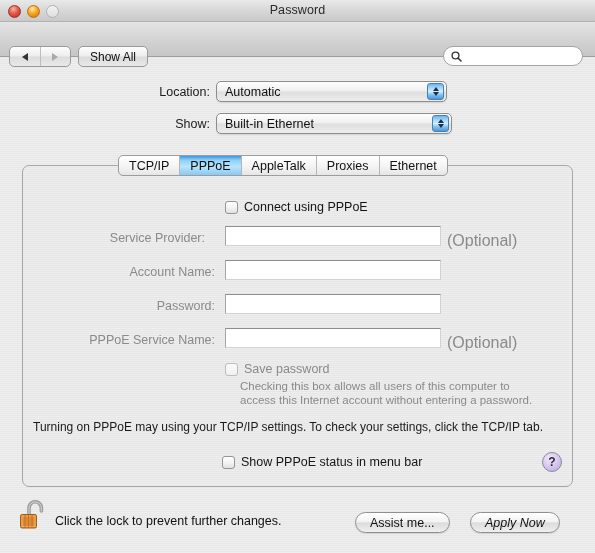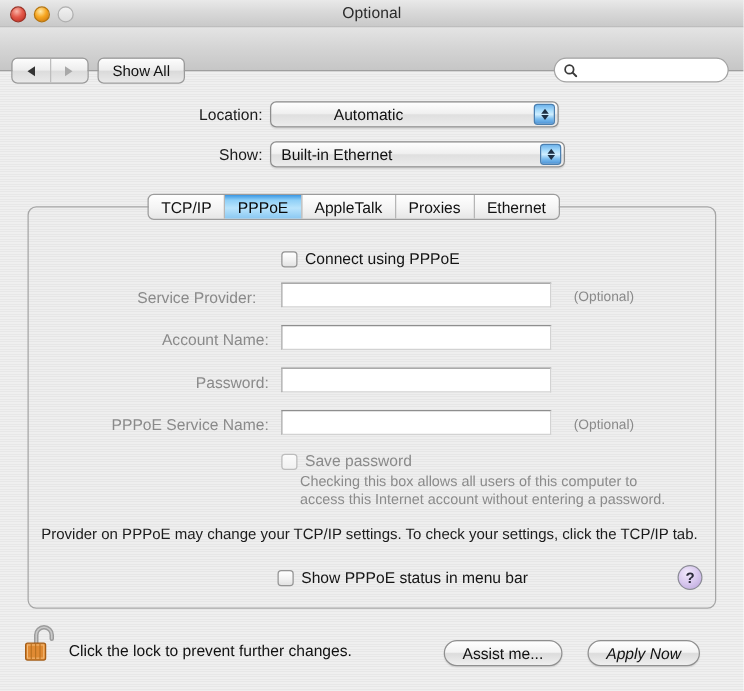--- a/index.html
+++ b/index.html
@@ -264,23 +264,22 @@
     background: transparent;
     font-family: inherit;
     font-size: 12px;
     color: #222;
     padding: 0 4px;
     box-sizing: border-box;
     margin: 0;
   }
   .optional {
     position: absolute;
-    font-size: 11px;
+    font-size: 16px;
     color: #8a8a8a;
-    margin-left: 12px;
   }
 
   .cbox {
     position: absolute;
     display: flex;
     align-items: center;
   }
   .cbox .box {
     width: 13px;
     height: 13px;
@@ -365,21 +364,21 @@
 </style>
 </head>
 <body>
 
 <div id="window">
 
   <div id="titlebar">
     <div class="traffic" id="tl-close"></div>
     <div class="traffic" id="tl-min"></div>
     <div class="traffic" id="tl-zoom"></div>
-    <div id="title-text">Optional</div>
+    <div id="title-text">Password</div>
   </div>
 
   <div id="toolbar">
     <div id="navseg">
       <div class="navbtn">
         <span class="tri-left"></span>
       </div>
       <div class="navbtn">
         <span class="tri-right"></span>
       </div>
@@ -388,21 +387,21 @@
     <div id="searchfield">
       <svg width="11" height="11" viewBox="0 0 11 11">
         <circle cx="4.5" cy="4.5" r="3.4" fill="none" stroke="#3a3a3a" stroke-width="1.4"></circle>
         <line x1="7.1" y1="7.1" x2="10" y2="10" stroke="#3a3a3a" stroke-width="1.6" stroke-linecap="round"></line>
       </svg>
       <input id="search-input" type="text" value="" placeholder="" style="">
     </div>
   </div>
 
   <div class="row-label" style="left:100px; top:85px; width:110px;">Location:</div>
-  <div class="popup" style="left:216px; top:81px; width:231px;padding-left:42px;">
+  <div class="popup" style="left:216px; top:81px; width:231px;">
     <span class="popup-text">Automatic</span>
     <span class="popup-arrows">
       <span class="arw-up"></span>
         <span class="arw-dn"></span>
     </span>
   </div>
 
   <div class="row-label" style="left:100px; top:117px; width:110px;">Show:</div>
   <div class="popup" style="left:216px; top:113px; width:236px;">
     <span class="popup-text">Built-in Ethernet</span>
@@ -448,21 +447,21 @@
   </div>
   <div class="optional" style="left:447px; top:334px;">(Optional)</div>
 
   <div class="cbox disabled" style="left:225px; top:362px;">
     <span class="box"></span>
     <span class="cblabel">Save password</span>
   </div>
   <div class="helptext" style="left:240px; top:379px;">Checking this box allows all users of this computer to</div>
   <div class="helptext" style="left:240px; top:393px;">access this Internet account without entering a password.</div>
 
-  <div id="notice">Provider on PPPoE may change your TCP/IP settings. To check your settings, click the TCP/IP tab.</div>
+  <div id="notice">Turning on PPPoE may using your TCP/IP settings. To check your settings, click the TCP/IP tab.</div>
 
   <div class="cbox" style="left:222px; top:455px;">
     <span class="box"></span>
     <span class="cblabel">Show PPPoE status in menu bar</span>
   </div>
 
   <div id="helpbtn">?</div>
 
   <div id="lock">
     <svg width="30" height="34" viewBox="0 0 30 34">

